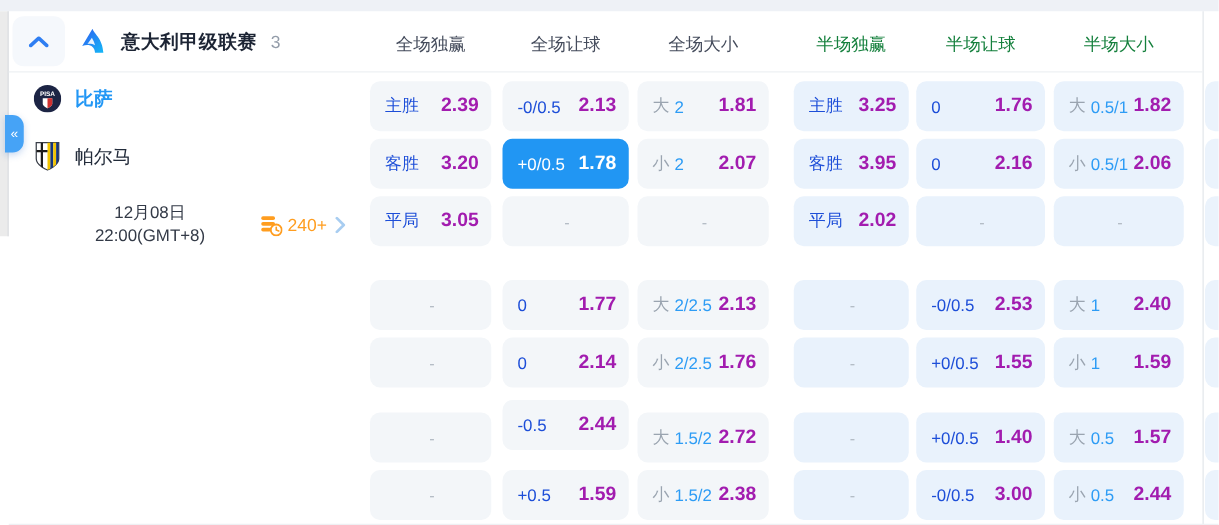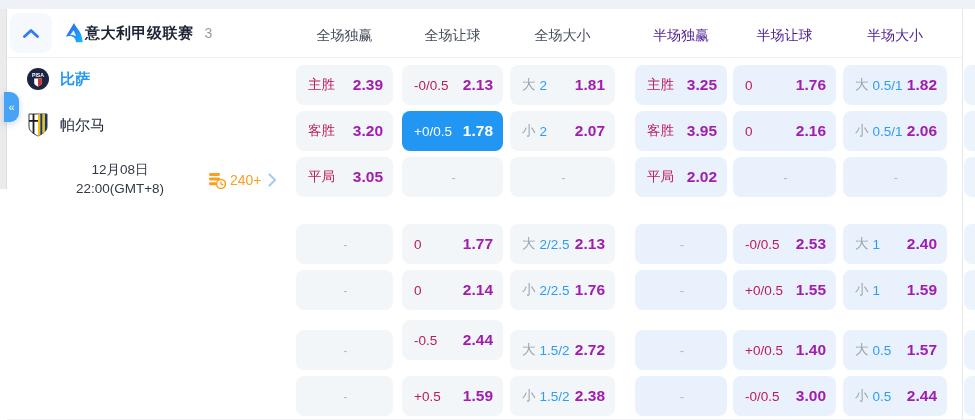--- a/index.html
+++ b/index.html
@@ -12,26 +12,26 @@
   .top-strip{position:absolute;left:0;top:0;width:975px;height:9px;background:#eef1f6;}
   .left-strip{position:absolute;left:0;top:9px;width:6px;height:180px;background:#ebebeb;border-right:1px solid #dcdee2;}
   .v-div{position:absolute;left:962px;top:9px;width:1px;height:411px;background:#e4e7eb;}
   .header-sep{position:absolute;left:7px;top:57px;width:955px;height:1px;background:#eef1f4;}
   .bottom-line{position:absolute;left:7px;bottom:0;width:968px;height:1px;background:#eef0f3;}
 
   
   .league-bar{position:absolute;left:10px;top:13px;height:40px;display:flex;align-items:center;}
   .collapse-btn{width:42px;height:40px;border-radius:9px;background:#f5f8fc;display:flex;align-items:center;justify-content:center;cursor:pointer;}
   .league-logo{margin-left:11px;width:22px;height:22px;display:flex;align-items:center;}
-  .league-name{font-size:15px;font-weight:700;color:#1c2434;letter-spacing:.5px;}
+  .league-name{margin-left:12px;font-size:15px;font-weight:700;color:#1c2434;letter-spacing:.5px;}
   .league-count{margin-left:11px;font-size:14px;color:#939ca9;}
 
   
   .col-h{position:absolute;top:27px;text-align:center;font-size:14px;color:#454c5c;}
-  .col-h.half{color:#4c1d95;}
+  .col-h.half{color:#15803d;}
   .c0{left:296px;width:97px;}
   .c1{left:402px;width:101px;}
   .c2{left:510px;width:105px;}
   .c3{left:635px;width:92px;}
   .c4{left:733px;width:103px;}
   .c5{left:843px;width:104px;}
 
   
   .team-row{position:absolute;left:27px;display:flex;align-items:center;height:26px;cursor:pointer;}
   .team-row.home{top:66px;}
@@ -45,21 +45,21 @@
   .more-count{font-size:14px;color:#ff9d1f;}
   .more-chev{margin-left:2px;display:flex;align-items:center;}
   .collapse-tab{position:absolute;left:4px;top:92px;width:15px;height:30px;background:#46a3f6;border-radius:0 9px 9px 0;
     color:#fff;font-size:11px;display:flex;align-items:center;justify-content:center;cursor:pointer;
     box-shadow:0 2px 6px rgba(30,100,200,.25);}
 
   
   .cell{position:absolute;height:40px;border-radius:8px;background:#f3f6f9;box-sizing:border-box;
     display:flex;align-items:center;padding:0 10px 0 12px;font-size:13.5px;cursor:pointer;}
   .cell.half{background:#e9f2fc;}
-  .cell .lbl{color:#be185d;}
+  .cell .lbl{color:#1d4ed8;}
   .cell .pre{color:#9aa4b0;margin-right:4px;}
   .cell .num{color:#2d9cf5;}
   .cell .val{margin-left:auto;font-weight:700;font-size:15.5px;color:#a21caf;}
   .cell.dash{justify-content:center;color:#b2bac4;font-size:13px;cursor:default;}
   .cell.hl{background:#2196f3;}
   .cell.hl .lbl,.cell.hl .val{color:#ffffff;}
   .stub{position:absolute;left:964px;width:11px;height:40px;border-radius:8px 0 0 8px;background:#ebf3fc;}
 </style>
 </head>
 <body>

